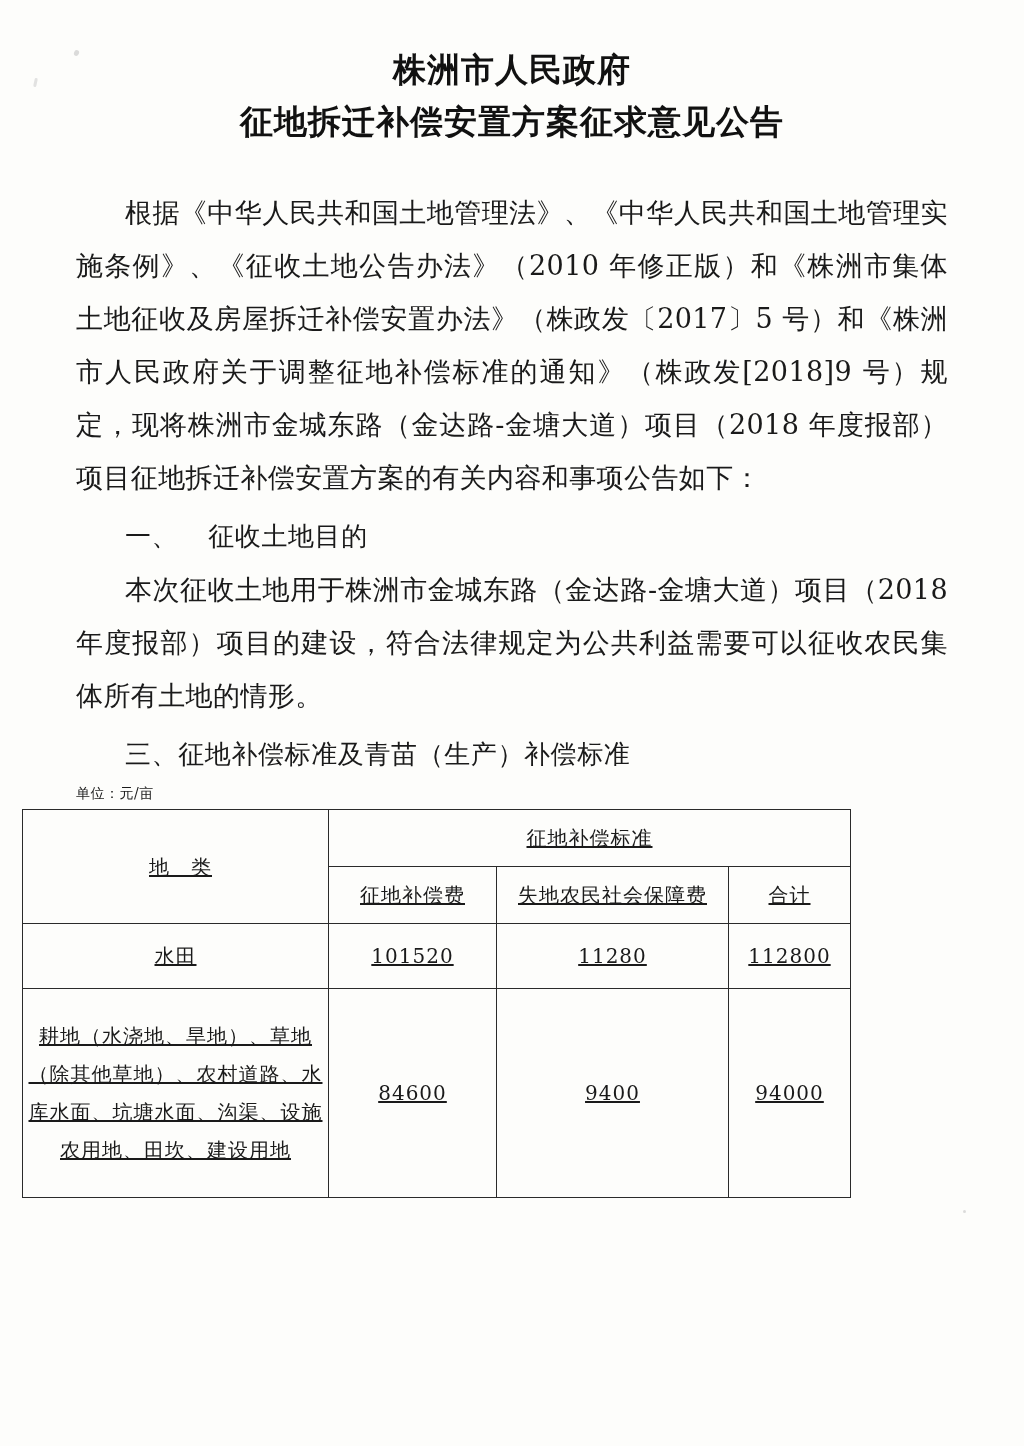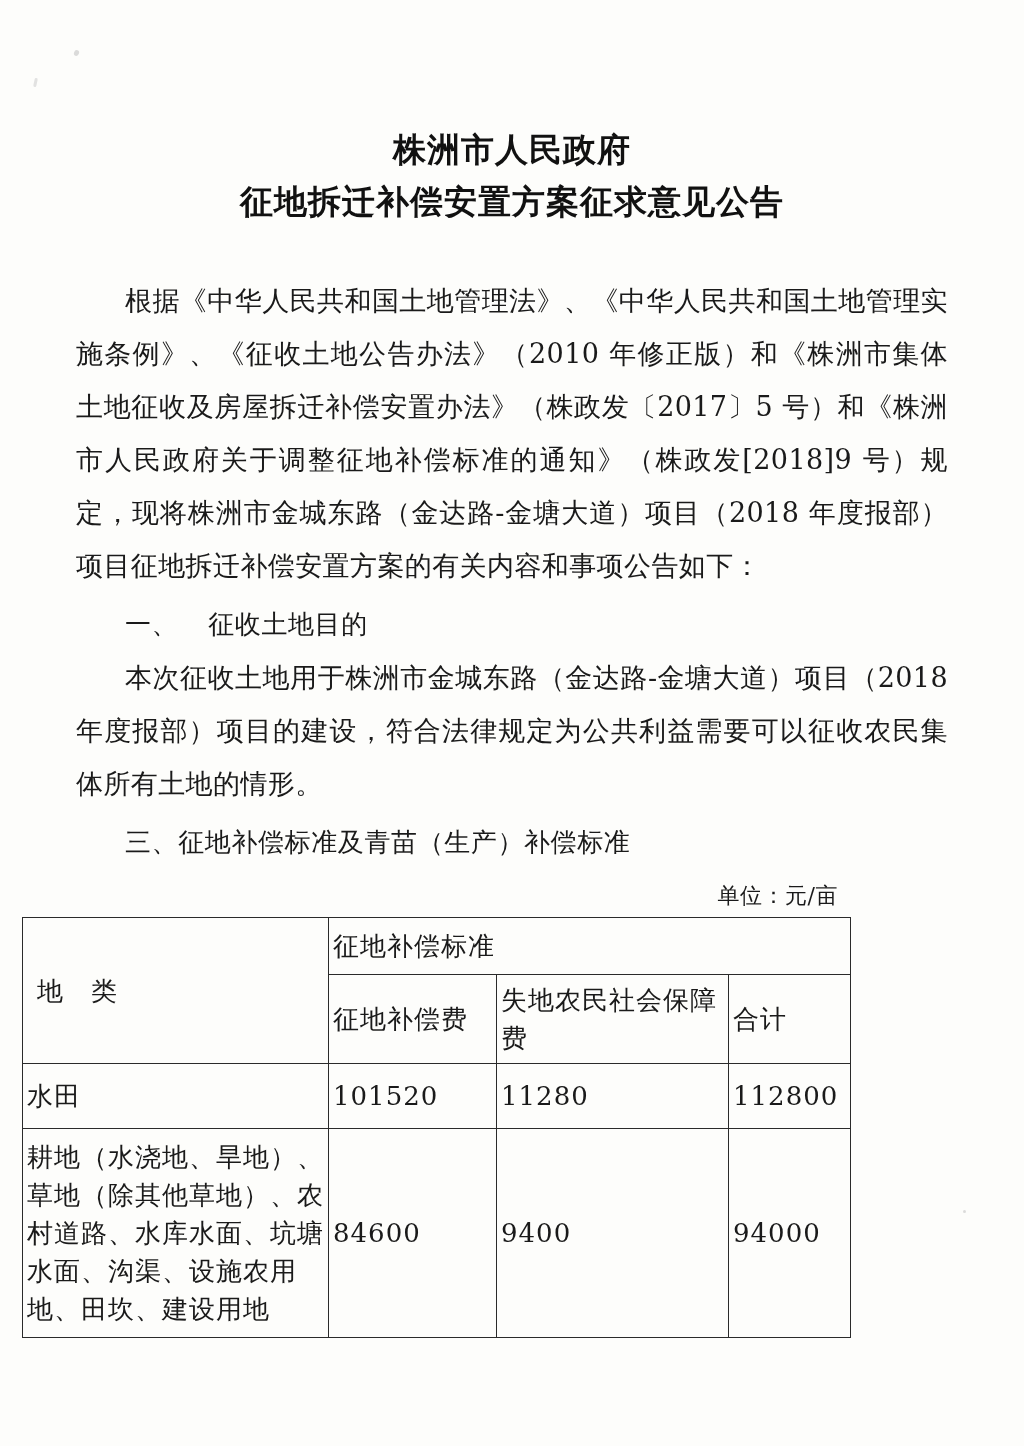--- a/index.html
+++ b/index.html
@@ -26,22 +26,22 @@
     position: absolute;
     background: #cfcfcf;
     border-radius: 50%;
     opacity: .75;
   }
   .sp1 { left: 74px; top: 50px; width: 5px; height: 6px; transform: rotate(20deg); }
   .sp2 { left: 34px; top: 78px; width: 3px; height: 9px; background: #d8d8d8; border-radius: 2px; transform: rotate(12deg); }
   .sp3 { left: 963px; top: 1210px; width: 3px; height: 3px; }
 
   .title-block {
-    margin: 8px;
-    padding-top: 116px;
+    margin: 0;
+    padding-top: 44px;
     text-align: center;
   }
   .title-line {
     font-family: "DejaVu Serif", "Liberation Serif", serif;
     font-weight: bold;
     font-size: 33px;
     line-height: 52px;
     letter-spacing: 1px;
     color: #111;
   }
@@ -69,42 +69,42 @@
     line-height: 53px;
     font-weight: normal;
     letter-spacing: .6px;
     text-indent: 49px;
   }
   .section-head .gap {
     display: inline-block;
     width: 30px;
   }
   .unit-line {
-    margin: 12px 0 6px 0;
-    text-align: right;
-    font-size: 22px;
+    margin: 4px 0 6px 0;
+    font-size: 14px;
     padding-right: 110px;
     letter-spacing: .5px;
   }
 
   table.comp {
     border-collapse: collapse;
     width: 828px;
     margin: 0 auto 0 22px;
     table-layout: fixed;
   }
   table.comp td, table.comp th {
     border: 1.6px solid #2a2a2a;
     font-weight: normal;
-    font-size: 26px;
-    text-align: left;
+    font-size: 20px;
+    text-align: center;
     vertical-align: middle;
     padding: 6px 4px;
     letter-spacing: 1px;
     line-height: 38px;
+    text-decoration: underline;
   }
   .col-type { width: 306px; }
   .col-fee  { width: 168px; }
   .col-soc  { width: 232px; }
   .col-sum  { width: 122px; }
 
   .cell-type-head {
     letter-spacing: 10px;
     text-indent: 10px;
     margin-top: 40px;

